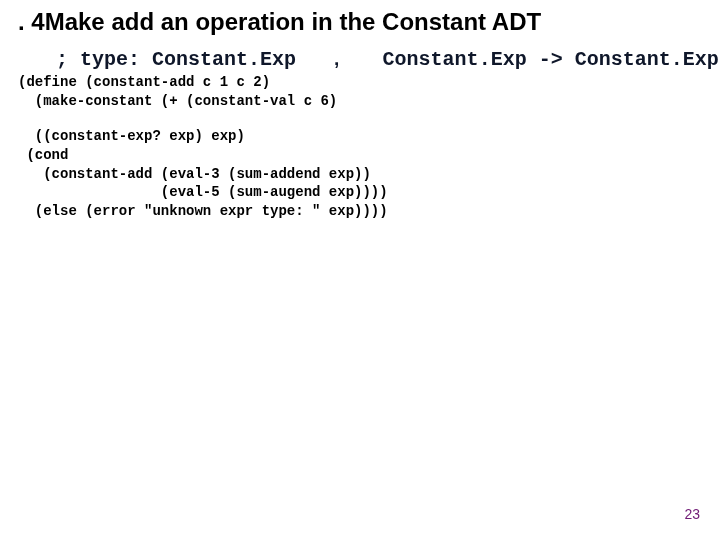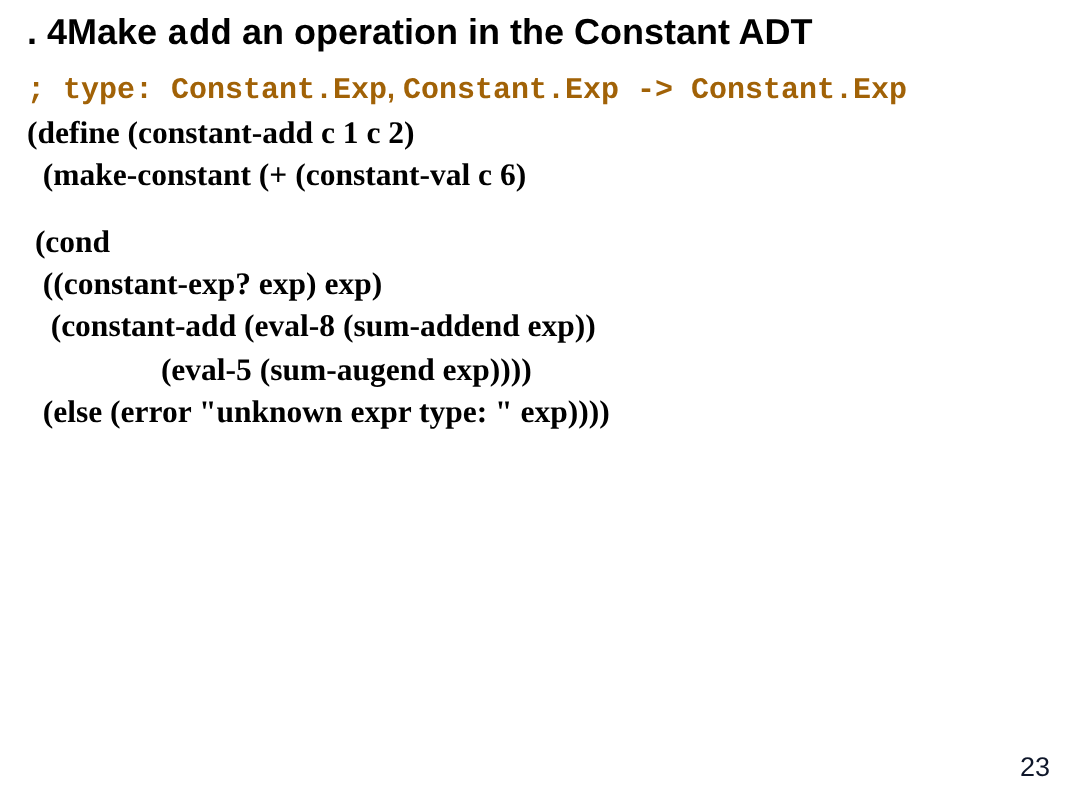--- a/index.html
+++ b/index.html
@@ -15,69 +15,69 @@
   .slide {
     padding: 8px 18px 0 18px;
   }
   .title {
     font-weight: bold;
     font-size: 24px;
     color: #000;
     margin: 0 0 10px 0;
   }
   .title .add {
-    font-family: Liberation Mono, monospace;
+    font-family: Liberation Sans, sans-serif;
   }
   .code {
-    font-family: Liberation Serif, serif;
+    font-family: Liberation Mono, monospace;
     font-weight: bold;
-    font-size: 21px;
+    font-size: 14px;
     line-height: 1.35;
     white-space: pre;
     color: #000;
   }
   .type-line1 {
     font-family: "Courier New", monospace;
     font-weight: bold;
     font-size: 20px;
     line-height: 1.35;
     white-space: pre;
   }
   .comma {
     font-family: Arial, sans-serif;
     font-size: 19px;
   }
   .red { color: #000000; }
-  .purple { color: #a16207; }
+  .purple { color: #0f172a; margin-left: 38px; }
   .gap { height: 16px; }
   .pagenum {
     position: absolute;
     right: 20px;
     bottom: 18px;
-    font-size: 18px;
-    color: #0f172a;
+    font-size: 14px;
+    color: #701a75;
     font-family: Arial, sans-serif;
   }
 </style>
 </head>
 <body>
 
 <div class="slide">
 
   <div class="title">
     <span>. 4Make </span><span class="add">add</span><span> an operation in the Constant ADT</span>
   </div>
 
   <div class="type-line1"><span class="purple">; type: Constant.Exp</span><span class="purple comma">, </span><span class="purple">Constant.Exp -&gt; Constant.Exp</span></div>
   <div class="code">(define (constant-add c 1 c 2)</div>
   <div class="code">  (make-constant (+ (constant-val c 6)</div>
 
   <div class="gap"></div>
 
+  <div class="code">  ((constant-exp? exp) exp)</div>
   <div class="code"> (cond </div>
-  <div class="code">  ((constant-exp? exp) exp)</div>
-  <div class="code"><span>   (</span><span class="red">constant-add</span><span> (eval-8 (sum-addend exp))</span></div>
+  <div class="code"><span>   (</span><span class="red">constant-add</span><span> (eval-3 (sum-addend exp))</span></div>
   <div class="code">                 (eval-5 (sum-augend exp))))</div>
   <div class="code">  (else (error "unknown expr type: " exp))))</div>
 
 </div>
 
 <div class="pagenum">23</div>
 
 </body></html>

